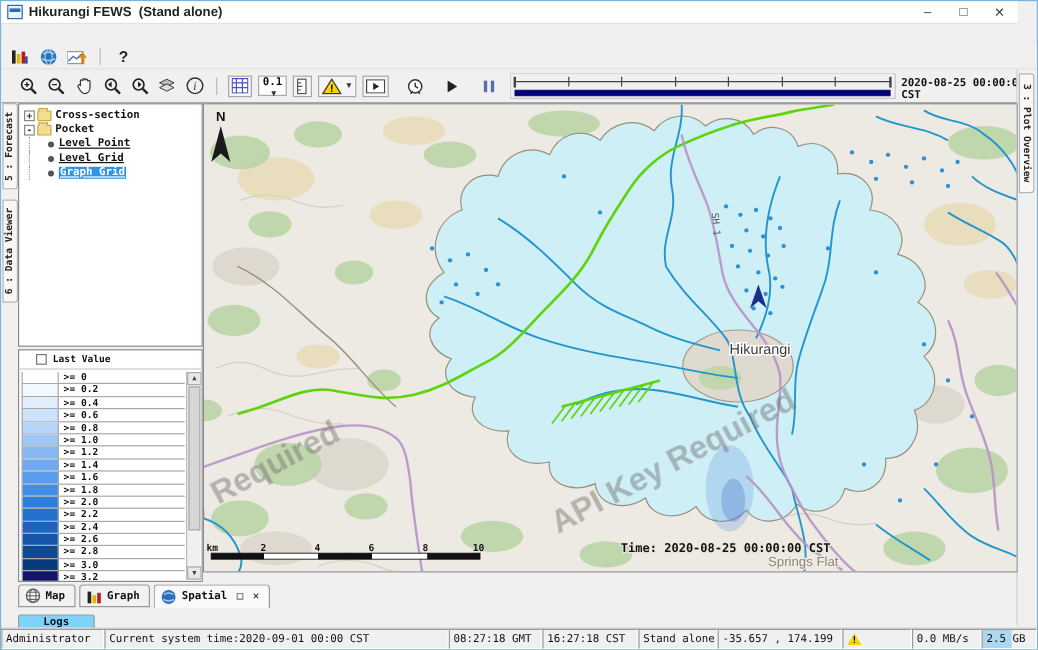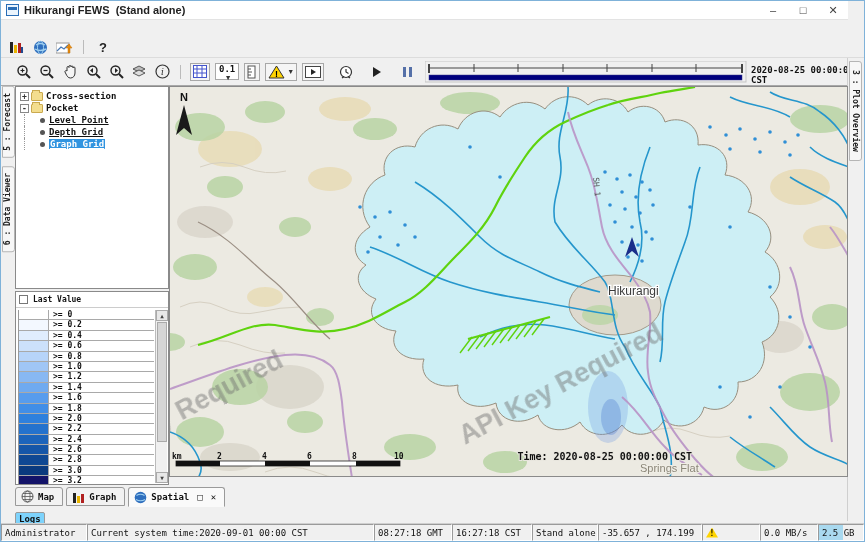--- a/index.html
+++ b/index.html
@@ -74,21 +74,21 @@
             background:#f3dd8e; border:1px solid #caa94e; border-bottom:none; }
   .leaf-bullet { width:5px; height:5px; border-radius:50%; background:#555; margin:0 4px 0 2px; flex:none; }
   .leaf-label { text-decoration:underline; }
   .tree-indent { width:14px; flex:none; border-left:1px dotted #999; height:12px; margin-left:6px; }
   .selected { background:#3194e0; color:#fff; padding:0 1px; }
 
   
   .legend-panel { position:absolute; left:14px; top:290px; width:154px; height:194px; background:#fff;
                   border:1px solid #8a8a8a; font-family:"DejaVu Sans Mono",monospace; font-size:8px;
                   font-weight:bold; color:#111; overflow:hidden; }
-  .legend-header { height:16px; display:flex; align-items:center; padding-left:3px; border-bottom:1px solid #ccc; }
+  .legend-header { height:16px; display:flex; align-items:center; padding-left:14px; border-bottom:1px solid #ccc; }
   .checkbox { width:9px; height:9px; border:1px solid #777; background:#fff; margin-right:5px; flex:none; }
   .legend-list { position:absolute; top:18px; left:2px; right:14px; bottom:0; border-left:1px solid #999; }
   .lg-row { display:flex; height:10.4px; border-bottom:1px solid #a9a9a9; }
   .lg-sw { width:30px; border-right:1px solid #a9a9a9; flex:none; }
   .lg-lb { padding:0 0 0 4px; line-height:10px; }
   .legend-sb { position:absolute; top:18px; right:1px; width:12px; bottom:1px; background:#f0f0f0;
                border-left:1px solid #bbb; }
   .sb-btn { width:12px; height:11px; background:#e8e8e8; border:1px solid #aaa; font-size:6px;
             text-align:center; line-height:9px; color:#444; }
   .sb-btn.bottom { position:absolute; bottom:0; }
@@ -103,21 +103,21 @@
   
   .bottom-tabs { position:absolute; left:14px; top:486px; height:20px; display:flex; gap:3px; }
   .btab { display:inline-flex; align-items:center; gap:4px; border:1px solid #9a9a9a; border-radius:3px 3px 0 0;
           background:#f2f2f2; font-family:"DejaVu Sans Mono",monospace; font-size:9px; font-weight:bold;
           color:#111; padding:2px 8px 2px 5px; height:19px; }
   .btab.active { background:#fafafa; border-bottom-color:#fafafa; height:20px; }
   .btab .wctl { font-size:9px; margin-left:4px; color:#222; }
   .logs-row { position:absolute; left:14px; top:507px; height:16px; }
   .logs-btn { border:1px solid #9a9a9a; background:#7dd3fc; border-radius:2px;
               font-family:"DejaVu Sans Mono",monospace; font-size:9px; font-weight:bold; color:#111;
-              padding:1px 3px; height:15px; }
+              padding:1px 20px; height:15px; }
 
   
   .statusbar { position:absolute; left:0; right:0; bottom:0; height:18px; background:#f0f0f0;
                display:flex; font-family:"DejaVu Sans Mono",monospace; font-size:9px; color:#111;
                align-items:stretch; border-top:1px solid #cfcfcf; }
   .scell { border:1px solid; border-color:#9a9a9a #ffffff #ffffff #9a9a9a; display:flex;
            align-items:center; padding:0 3px; white-space:nowrap; overflow:hidden; flex:none; }
   .mem-cell { position:relative; }
   .mem-fill { position:absolute; left:0; top:0; bottom:0; width:55%; background:#a9d9ef; }
   .mem-text { position:relative; }
@@ -331,21 +331,21 @@
       <span>Pocket</span>
     </div>
     <div class="tree-row">
       <span class="tree-indent"></span>
       <span class="leaf-bullet"></span>
       <span class="leaf-label">Level Point</span>
     </div>
     <div class="tree-row">
       <span class="tree-indent"></span>
       <span class="leaf-bullet"></span>
-      <span class="leaf-label">Depth Grid</span>
+      <span class="leaf-label">Level Grid</span>
     </div>
     <div class="tree-row">
       <span class="tree-indent"></span>
       <span class="leaf-bullet"></span>
       <span class="leaf-label selected">Graph Grid</span>
     </div>
   </div>
 
   <div class="legend-panel">
     <div class="legend-header">

